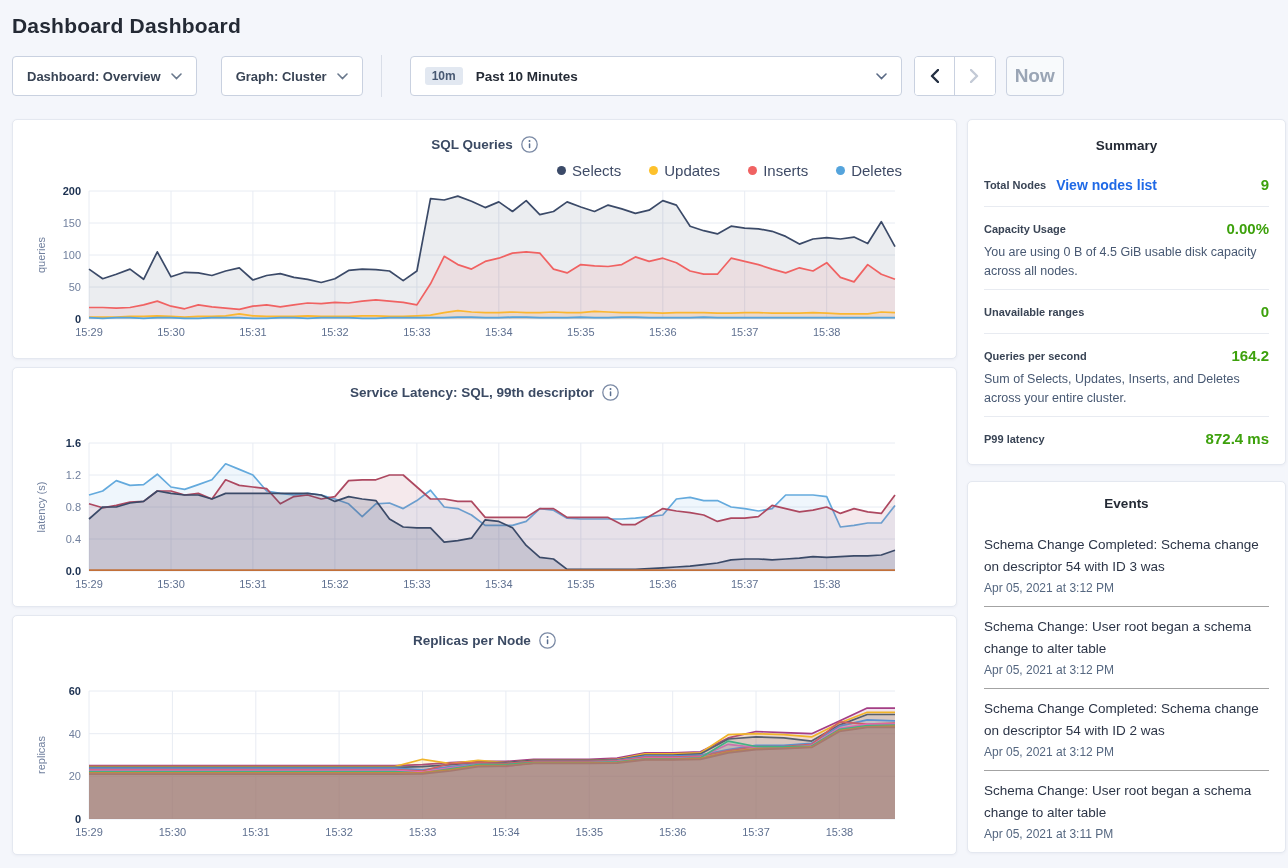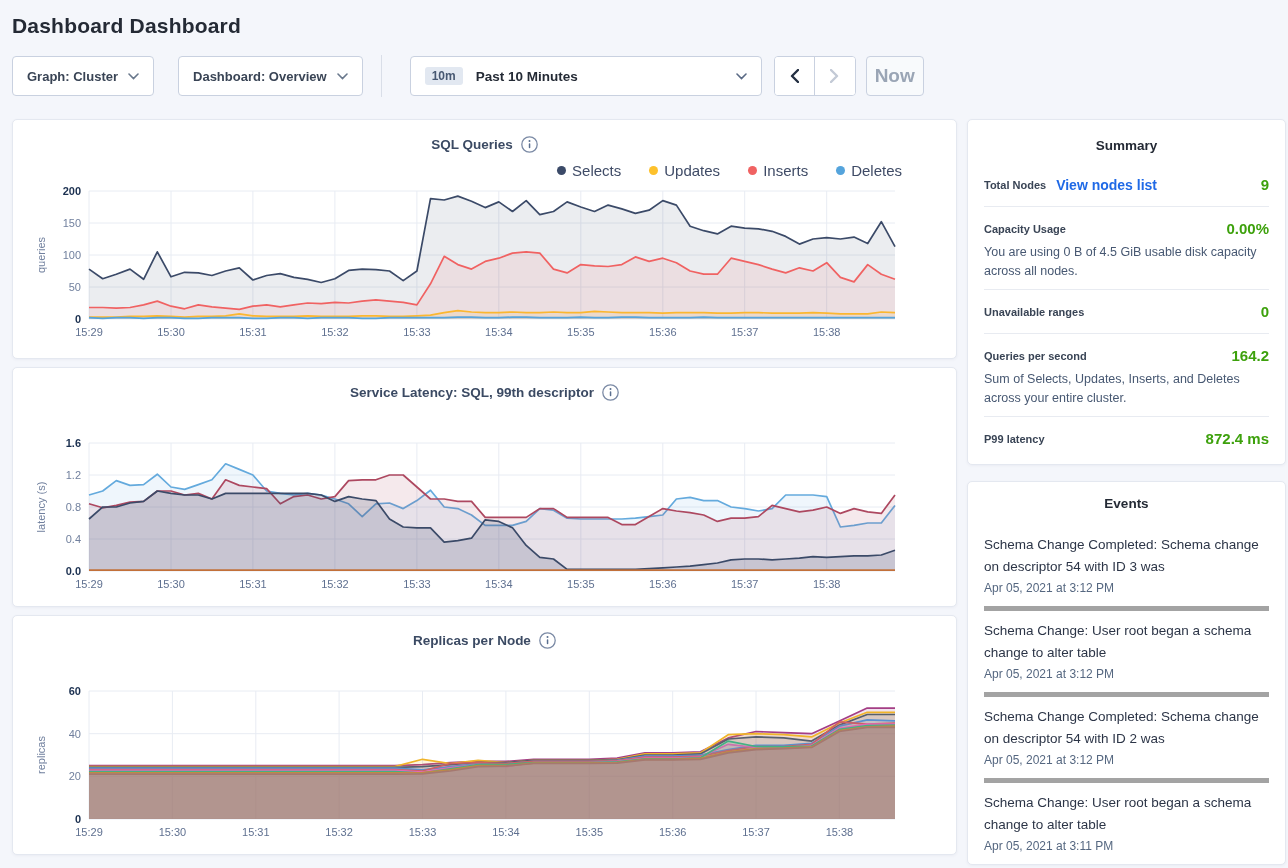--- a/index.html
+++ b/index.html
@@ -9,21 +9,21 @@
   h1.page-title { font-size:21px; font-weight:600; color:#242a35; letter-spacing:.2px; }
 
   
   .toolbar { display:flex; align-items:center; margin:17px 0 22px 0; }
   .btn { display:inline-flex; align-items:center; background:#fff; border:1px solid #c9d1e0;
          border-radius:4px; height:40px; padding:0 14px; font-size:13px; font-weight:700;
          color:#394455; cursor:pointer; font-family:inherit; }
   .dd { gap:10px; }
   .dd + .dd { margin-left:24px; }
   .vdiv { width:1px; height:42px; background:#d9dee8; margin:0 28px 0 18px; }
-  .timepicker { width:352px; font-weight:700; }
+  .timepicker { width:492px; font-weight:700; }
   .chip { background:#e2e8f1; color:#475872; font-size:12px; font-weight:700;
           padding:2px 7px; border-radius:3px; margin-right:13px; }
   .tp-label { font-size:13.5px; color:#242a35; }
   .chev { margin-left:auto; }
   .arrow-group { display:inline-flex; border:1px solid #c9d1e0; border-radius:4px; overflow:hidden;
                  margin-left:12px; height:40px; background:#fff; }
   .arrow-btn { width:40px; height:38px; background:#fff; border:none; display:flex;
                align-items:center; justify-content:center; cursor:pointer; }
   .arrow-btn:first-child { border-right:1px solid #c9d1e0; }
   .now-btn { margin-left:10px; color:#9aa5b5; font-size:19px; justify-content:center; width:58px; background:#f8fafc; }
@@ -49,41 +49,41 @@
   .summary-panel { padding:14px 16px 8px 16px; margin-bottom:16px; }
   .panel-heading { text-align:center; font-size:13.5px; font-weight:700; color:#242a35; margin:4px 0 14px 0; }
   .srow { display:flex; align-items:center; padding:9px 0; }
   .srow .lbl { font-size:11px; font-weight:700; color:#394455; }
   .srow .link { font-size:14px; font-weight:700; margin-left:10px; text-decoration:none; cursor:pointer; }
   .srow .val { margin-left:auto; font-size:15px; font-weight:700; }
   .sdesc { font-size:12.5px; color:#475872; line-height:19px; margin:-3px 0 8px 0; }
   .sdiv { height:1px; background:#e8ebf1; margin:4px 0; }
 
   .events-panel { padding:10px 16px 0 16px; }
-  .event-item { padding:9px 0 11px 0; border-bottom:5px solid #a3a3a3; }
+  .event-item { padding:9px 0 11px 0; border-bottom:1px solid #a3a3a3; }
   .event-item:last-child { border-bottom:none; }
   .event-text { font-size:13.5px; color:#2c3547; line-height:22px; max-width:290px; }
   .event-date { font-size:12px; color:#556780; margin-top:3px; }
 </style>
 </head>
 <body>
 
 <div class="page">
 
   <h1 class="page-title">Dashboard Dashboard</h1>
 
   <div class="toolbar">
     <button class="btn dd">
-      <span>Graph: Cluster</span>
+      <span>Dashboard: Overview</span>
       <svg width="11" height="7" viewBox="0 0 11 7">
           <path d="M1 1 L5.5 5.5 L10 1" fill="none" stroke="#69788c" stroke-width="1.6" stroke-linecap="round"></path>
         </svg>
     </button>
     <button class="btn dd">
-      <span>Dashboard: Overview</span>
+      <span>Graph: Cluster</span>
       <svg width="11" height="7" viewBox="0 0 11 7">
           <path d="M1 1 L5.5 5.5 L10 1" fill="none" stroke="#69788c" stroke-width="1.6" stroke-linecap="round"></path>
         </svg>
     </button>
     <div class="vdiv"></div>
     <button class="btn timepicker">
       <span class="chip">10m</span>
       <span class="tp-label">Past 10 Minutes</span>
       <svg class="chev" width="11" height="7" viewBox="0 0 11 7">
           <path d="M1 1 L5.5 5.5 L10 1" fill="none" stroke="#5a6a85" stroke-width="1.6" stroke-linecap="round"></path>

